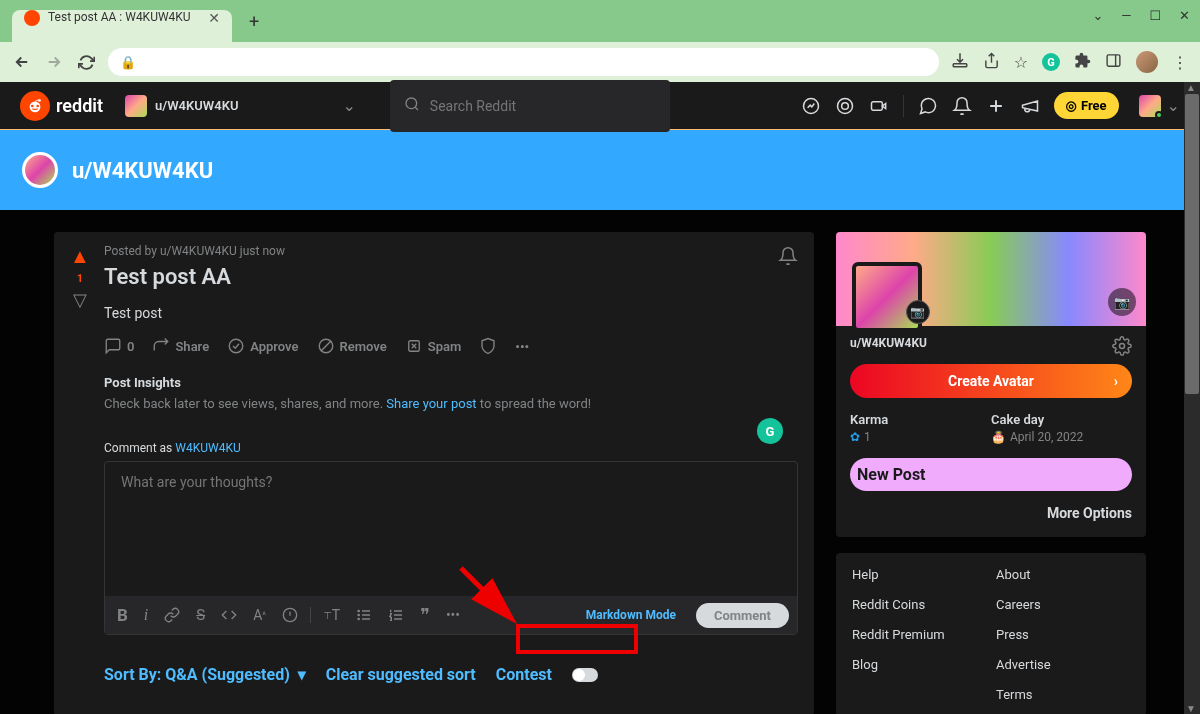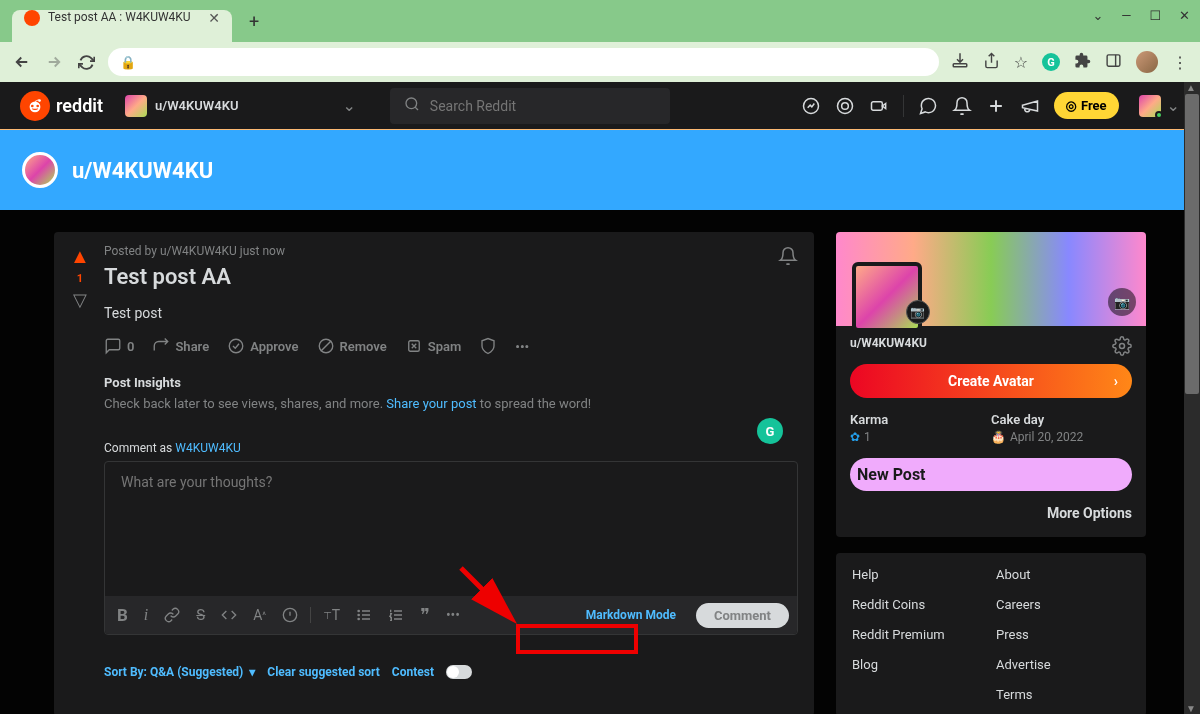--- a/index.html
+++ b/index.html
@@ -26,21 +26,21 @@
 
 
 .reddit-hdr { height: 48px; background: #1a1a1b; display: flex; align-items: center; padding: 0 20px; gap: 14px; color: #d7dadc; border-bottom: 1px solid #fdba74; }
 .reddit-logo { display: flex; align-items: center; gap: 6px; }
 .reddit-logo .snoo { width: 30px; height: 30px; background: #ff4500; border-radius: 50%; display: flex; align-items: center; justify-content: center; color: #fff; font-size: 18px; }
 .reddit-logo .word { font-size: 18px; font-weight: 600; color: #fff; }
 .user-chip { display: flex; align-items: center; gap: 8px; margin-left: 8px; }
 .user-chip .av { width: 22px; height: 22px; border-radius: 4px; background: linear-gradient(135deg,#d4a,#fa8,#ad5); }
 .user-chip .name { font-size: 13px; font-weight: 600; }
 .chevron { color: #818384; }
-.search-wrap { flex: 1; max-width: 280px; margin-left: 20px; background: #272729; height: 36px; border-radius: 4px; display: flex; align-items: center; padding: 0 14px; gap: 10px; color: #818384; }
+.search-wrap { flex: 1; max-width: 280px; margin-left: 20px; background: #272729; height: 52px; border-radius: 4px; display: flex; align-items: center; padding: 0 14px; gap: 10px; color: #818384; }
 .search-wrap input { background: none; border: none; outline: none; color: #d7dadc; font-size: 14px; flex: 1; }
 .hdr-right { margin-left: auto; display: flex; align-items: center; gap: 14px; }
 .hdr-ic { color: #d7dadc; cursor: pointer; display: flex; align-items: center; }
 .divider-v { width: 1px; height: 22px; background: #343536; }
 .free-btn { background: #ffd635; color: #000; font-weight: 700; font-size: 13px; padding: 6px 12px; border-radius: 16px; display: flex; align-items: center; gap: 4px; cursor: pointer; }
 .user-menu { display: flex; align-items: center; gap: 6px; margin-left: 6px; cursor: pointer; }
 .user-menu .av2 { width: 22px; height: 22px; border-radius: 4px; background: linear-gradient(135deg,#d4a,#fa8,#ad5); position: relative; }
 .user-menu .dot { width: 8px; height: 8px; background: #46d160; border-radius: 50%; position: absolute; bottom: -2px; right: -2px; border: 2px solid #1a1a1b; }
 
 
@@ -80,21 +80,21 @@
 .editor-toolbar { display: flex; align-items: center; padding: 4px 8px; gap: 8px; background: #272729; border-radius: 0 0 4px 4px; position: relative; }
 .tb-ic { color: #818384; cursor: pointer; font-size: 14px; padding: 4px; display: flex; align-items: center; }
 .tb-sep { width: 1px; height: 16px; background: #444; }
 .markdown-btn { color: #4fbcff; font-weight: 700; cursor: pointer; font-size: 12px; padding: 4px 6px; margin-left: auto; }
 .comment-btn { background: #d7dadc; color: #818384; font-weight: 700; font-size: 13px; padding: 5px 18px; border-radius: 16px; cursor: pointer; margin-left: 6px; text-align: center; }
 .gram-badge { position: absolute; right: 14px; top: -44px; width: 26px; height: 26px; background: #15c39a; border-radius: 50%; display: flex; align-items: center; justify-content: center; color: #fff; font-weight: bold; font-size: 13px; }
 
 .red-box { position: absolute; border: 4px solid #e00; pointer-events: none; }
 .red-arrow { position: absolute; pointer-events: none; }
 
-.sort-row { display: flex; align-items: center; gap: 12px; font-size: 12px; margin-top: 30px; color: #4fbcff; }
+.sort-row { display: flex; align-items: center; gap: 20px; font-size: 16px; margin-top: 30px; color: #4fbcff; }
 .sort-row .lbl { font-weight: 700; cursor: pointer; }
 .sort-row .sortby { color: #4fbcff; }
 .toggle { width: 26px; height: 14px; background: #d7dadc; border-radius: 8px; position: relative; cursor: pointer; }
 .toggle::after { content: ''; width: 12px; height: 12px; background: #fff; border-radius: 50%; position: absolute; left: 1px; top: 1px; }
 
 
 .card { background: #1a1a1b; border-radius: 4px; overflow: hidden; color: #d7dadc; }
 .card .cover { height: 94px; background: linear-gradient(90deg,#f8c,#fa8,#8c5,#88f,#f8c); position: relative; }
 .card .cover .av-over { position: absolute; left: 16px; bottom: -6px; width: 70px; height: 70px; border-radius: 6px; background: linear-gradient(135deg,#fa8,#d4a,#ad5); border: 4px solid #1a1a1b; }
 .card .cover .cam1 { position: absolute; left: 70px; bottom: 2px; width: 24px; height: 24px; background: #1a1a1b; border: 1px solid #555; border-radius: 50%; display: flex; align-items: center; justify-content: center; color: #d7dadc; font-size: 12px; }

